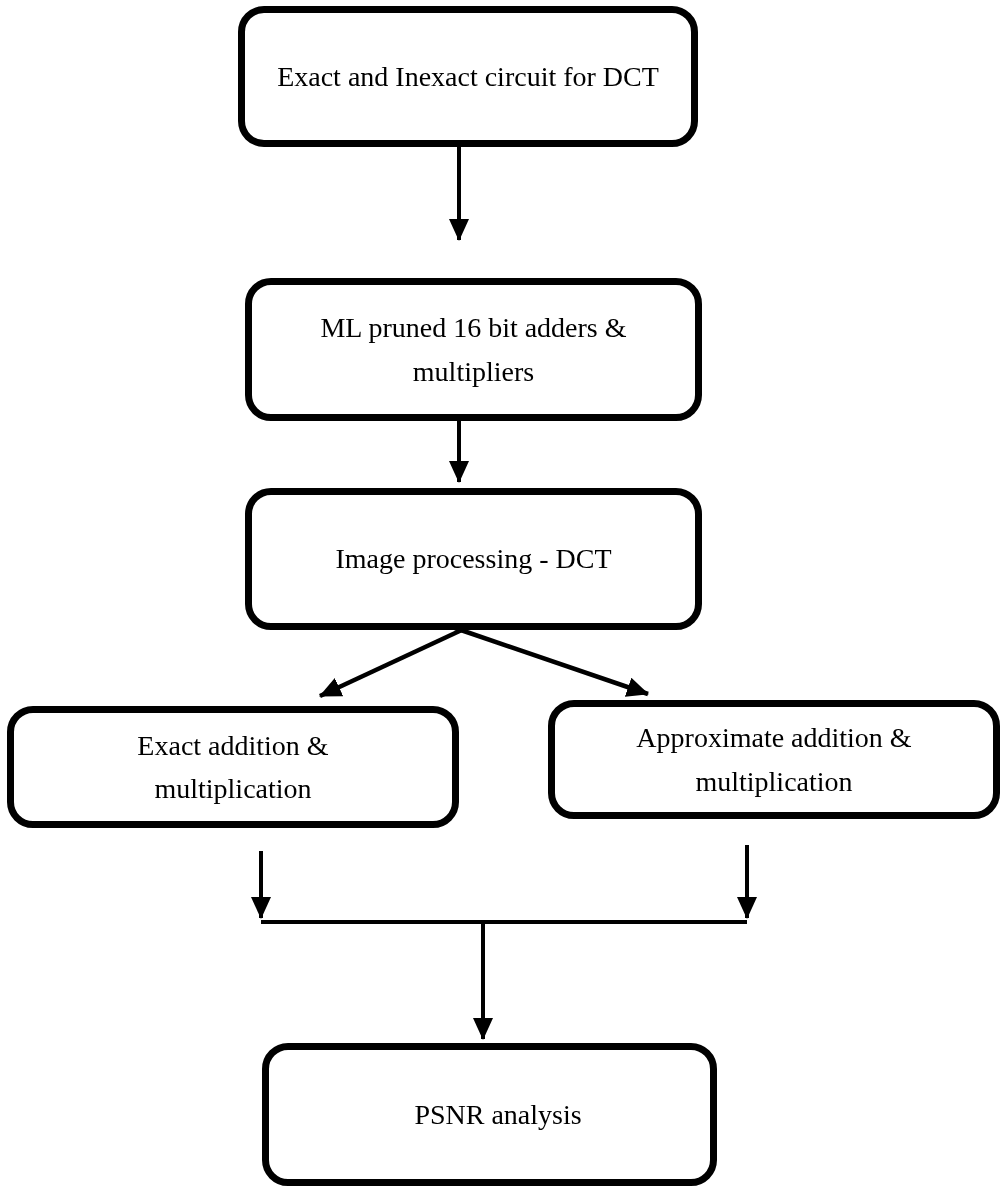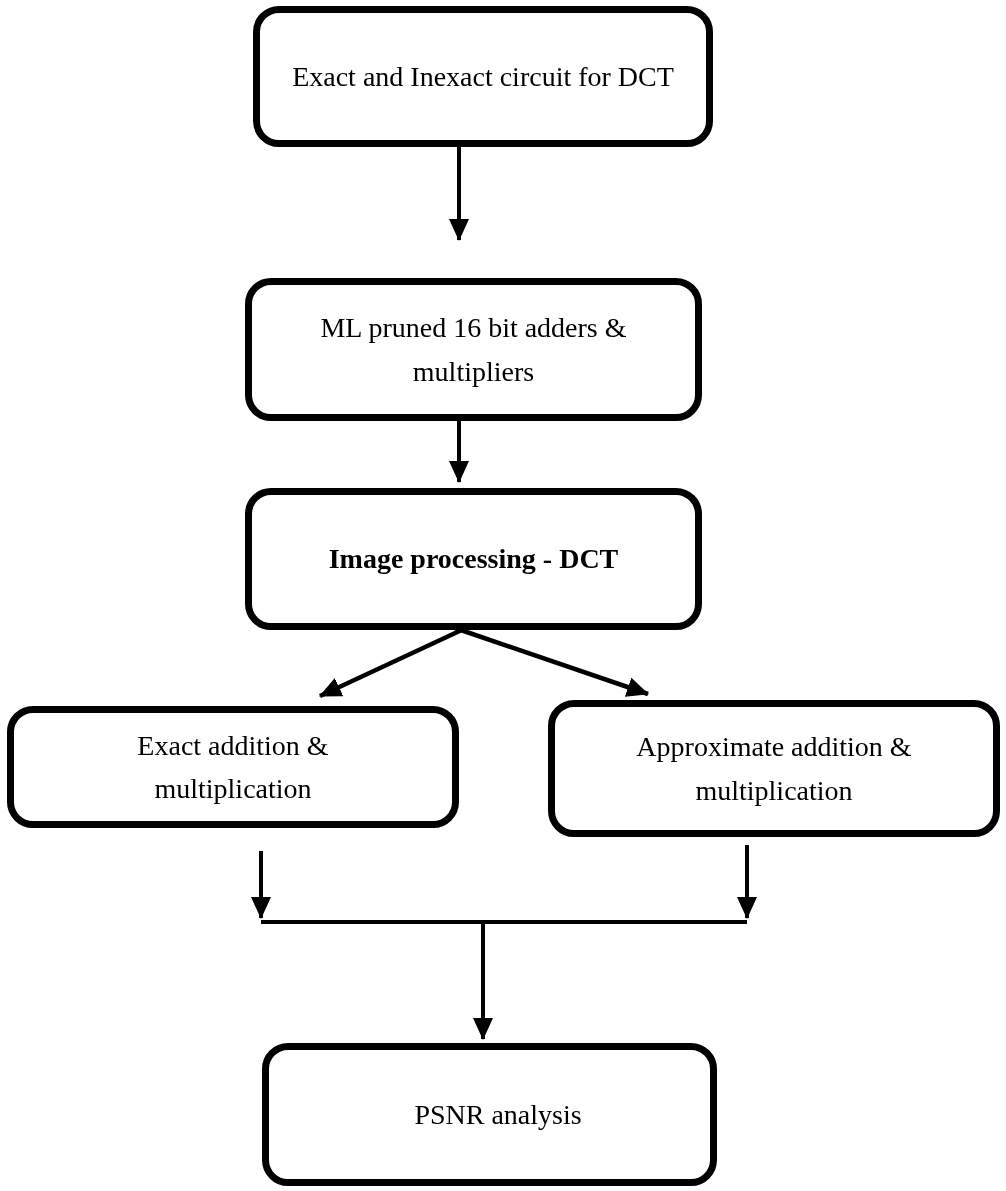--- a/index.html
+++ b/index.html
@@ -32,31 +32,31 @@
     align-items: center;
     justify-content: center;
     text-align: center;
     color: #000000;
     font-size: 28px;
     line-height: 1.55;
   }
   .node .lbl { display: inline-block; }
 
   
-  .n1 { left: 253px; top: 6px;    width: 460px; height: 141px; }
+  .n1 { left: 238px; top: 6px;    width: 460px; height: 141px; }
   .n2 { left: 245px; top: 246px;  width: 457px; height: 143px; margin-top: 32px; }
   .n3 { left: 245px; top: 488px;  width: 457px; height: 142px; }
   .n4 { left: 7px;   top: 706px;  width: 452px; height: 122px; }
-  .n5 { left: 548px; top: 700px;  width: 452px; height: 137px; }
+  .n5 { left: 548px; top: 700px;  width: 452px; height: 119px; }
   .n6 { left: 262px; top: 1043px; width: 455px; height: 143px; }
 
   
   .n1 .lbl { max-width: 395px; }
   .n2 .lbl { max-width: 350px; }
-  .n3 .lbl { max-width: 420px; font-weight: bold; }
+  .n3 .lbl { max-width: 420px; }
   .n4 .lbl { max-width: 250px; }
   .n5 .lbl { max-width: 330px; }
   .n6 .lbl { max-width: 420px; margin-left: 17px; }
 </style>
 </head>
 <body>
 
 <div class="canvas">
 
   <svg class="connectors" viewBox="0 0 1006 1191" xmlns="http://www.w3.org/2000/svg">

